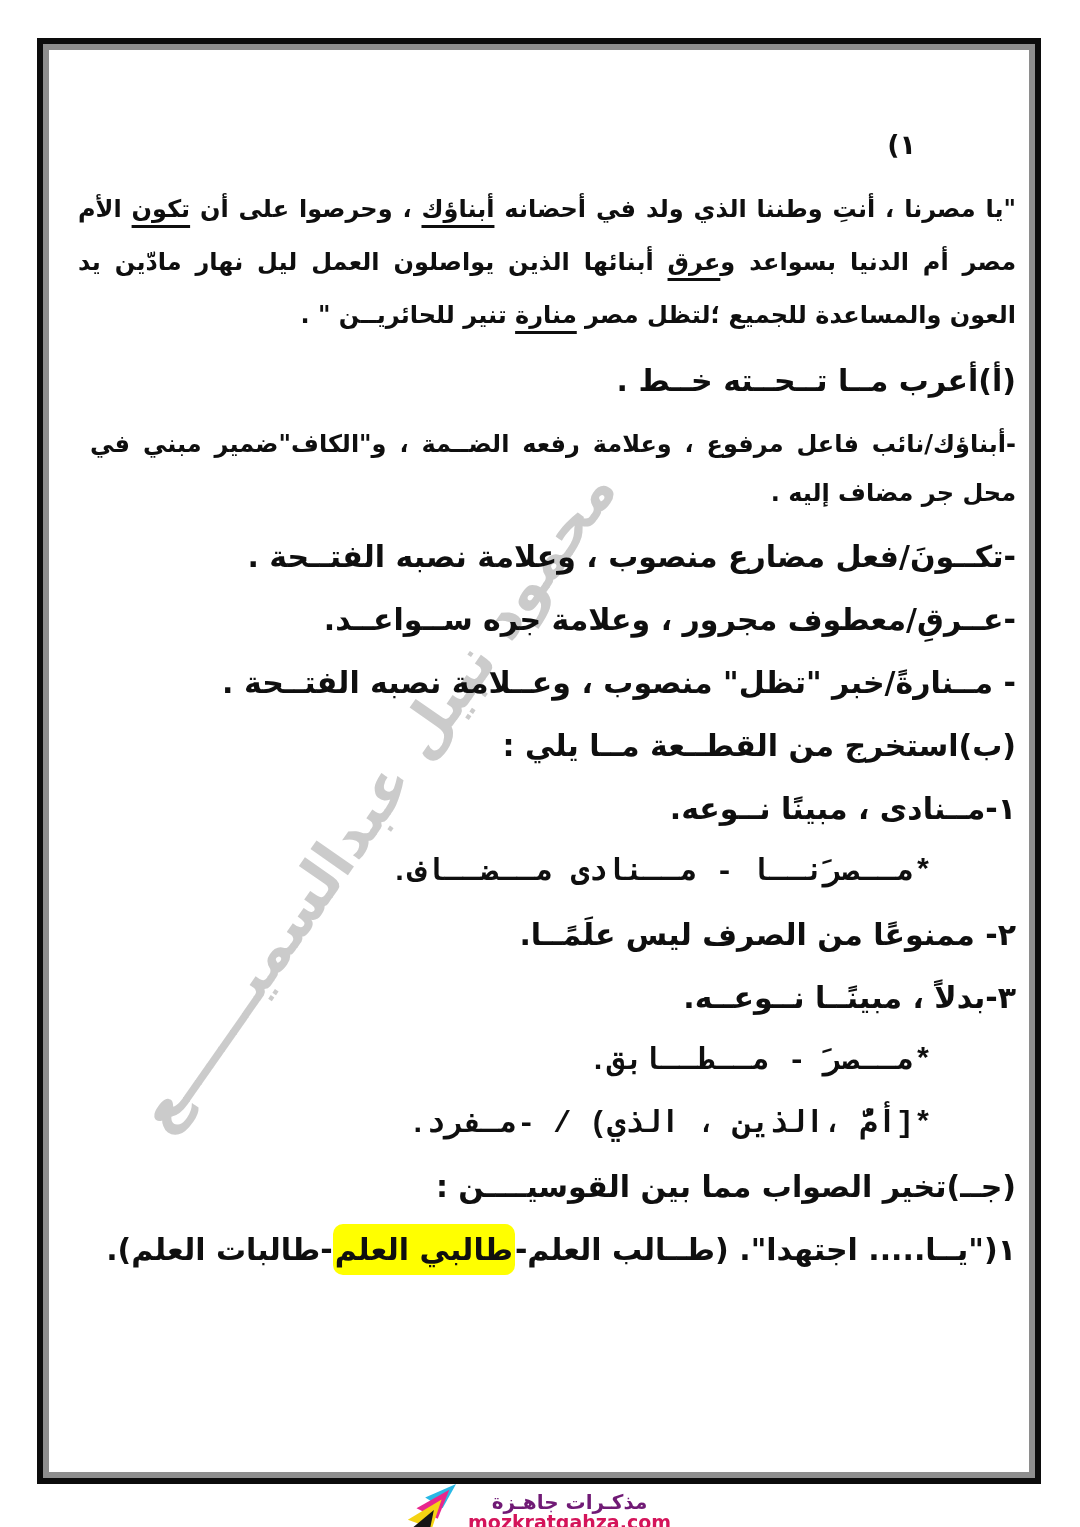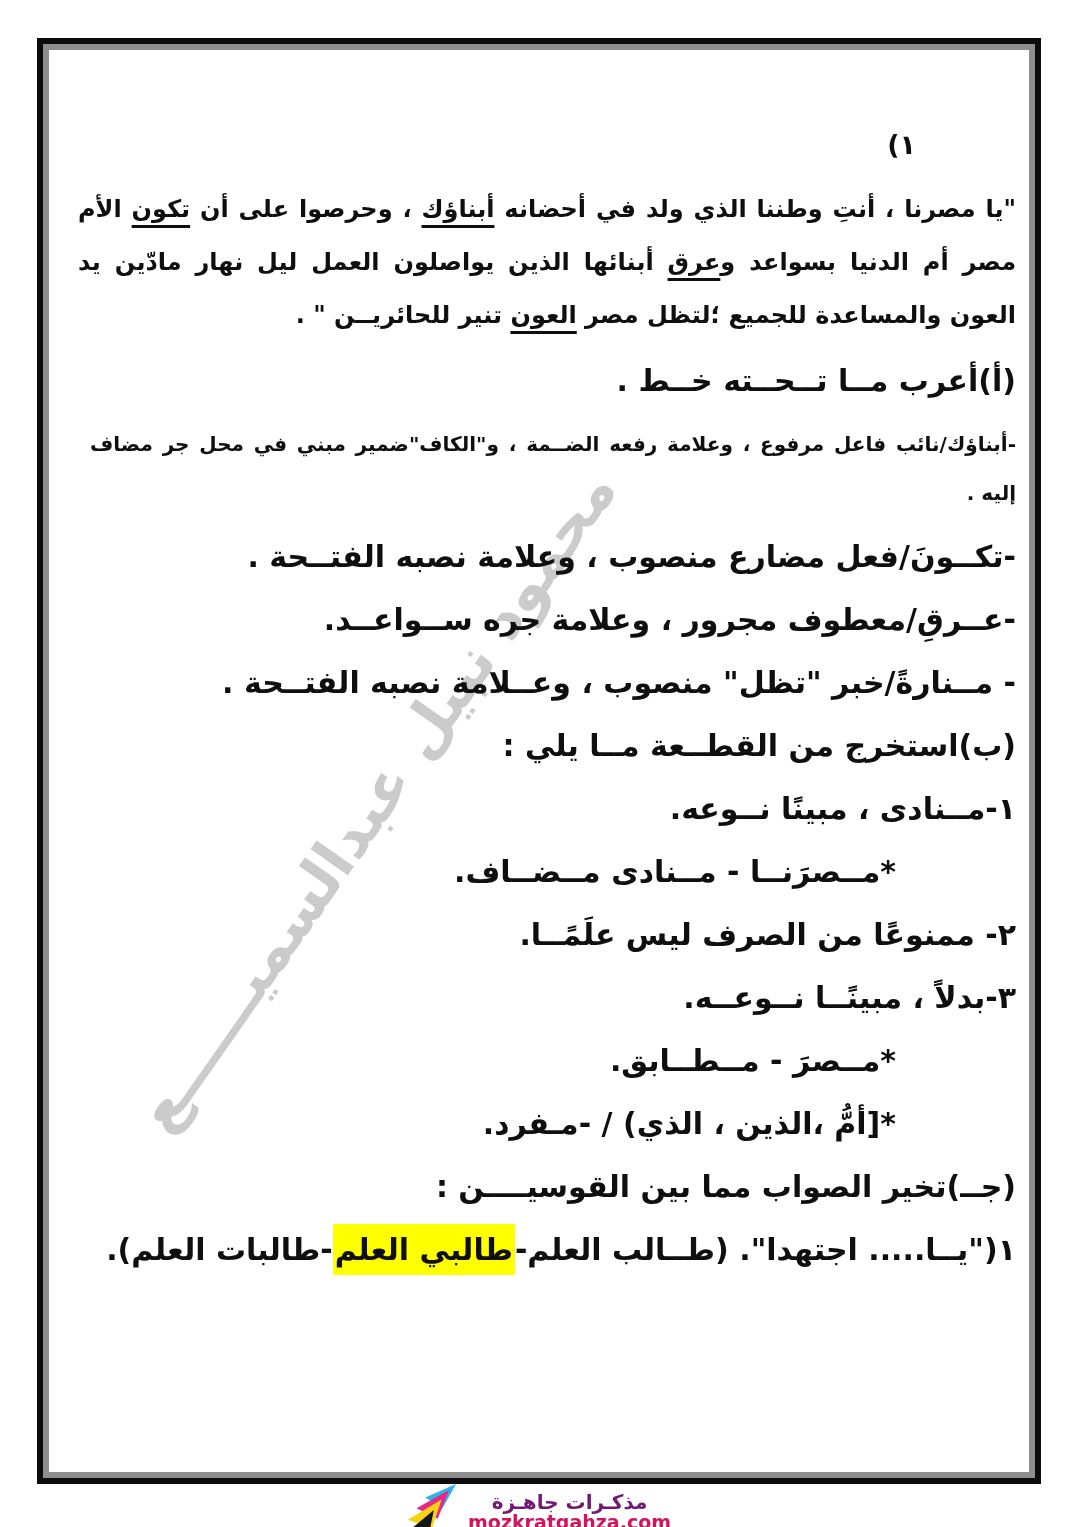--- a/index.html
+++ b/index.html
@@ -42,30 +42,31 @@
     direction: rtl;
     text-align: right;
     color: #0f0f0f;
     font-weight: bold;
     z-index: 2;
   }
   .content > div { margin-bottom: 15px; }
 
   .qnum  { font-size: 27px; line-height: 46px; margin-left: 0; margin-right: 100px; margin-bottom: 6px; }
   .para  { font-size: 24px; line-height: 53px; text-align: justify; }
-  .two   { font-size: 20px; line-height: 49px; text-align: justify; margin-left: 12px; }
+  .two   { font-size: 24px; line-height: 49px; text-align: justify; margin-left: 12px; }
   .line  { font-size: 30px; line-height: 48px; }
-  .indent { margin-right: 120px; }
+  .indent { margin-right: 84px; font-family: Liberation Mono, monospace; }
 
   u { text-decoration-thickness: 2.5px; text-underline-offset: 8px; }
 
   mark {
     background: #ffff00;
     color: inherit;
     padding: 8px 2px;
+    border-radius: 10px;
   }
 
   
   .logo {
     position: absolute; left: 50%; top: 1484px;
     transform: translateX(-52%);
     display: flex; align-items: center; gap: 8px;
     z-index: 2;
     direction: ltr;
   }
@@ -81,21 +82,21 @@
   <div class="frame">
     <div class="frame-inner"></div>
   </div>
 
   <div class="watermark">محمود نبيل عبدالسميــــــع</div>
 
   <div class="content">
 
     <div class="qnum">١)</div>
 
-    <div class="para"><span>"يا مصرنا ، أنتِ وطننا الذي ولد في أحضانه </span><u>أبناؤك</u><span> ، وحرصوا على أن </span><u>تكون</u><span> الأم مصر أم الدنيا بسواعد و</span><u>عرق</u><span> أبنائها الذين يواصلون العمل ليل نهار مادّين يد العون والمساعدة للجميع ؛لتظل مصر </span><u>العون</u><span> تنير للحائريــن " .</span></div>
+    <div class="para"><span>"يا مصرنا ، أنتِ وطننا الذي ولد في أحضانه </span><u>أبناؤك</u><span> ، وحرصوا على أن </span><u>تكون</u><span> الأم مصر أم الدنيا بسواعد و</span><u>عرق</u><span> أبنائها الذين يواصلون العمل ليل نهار مادّين يد العون والمساعدة للجميع ؛لتظل مصر </span><u>منارة</u><span> تنير للحائريــن " .</span></div>
 
     <div class="line">(أ)أعرب مــا تــحــته خــط .</div>
     <div class="two">-أبناؤك/نائب فاعل مرفوع ، وعلامة رفعه الضــمة ، و"الكاف"ضمير مبني في محل جر مضاف إليه .</div>
     <div class="line">-تكــونَ/فعل مضارع منصوب ، وعلامة نصبه الفتــحة .</div>
     <div class="line">-عــرقِ/معطوف مجرور ، وعلامة جره ســواعــد.</div>
     <div class="line">- مــنارةً/خبر "تظل" منصوب ، وعــلامة نصبه الفتــحة .</div>
 
     <div class="line">(ب)استخرج من القطــعة مــا يلي :</div>
     <div class="line">١-مــنادى ، مبينًا نــوعه.</div>
     <div class="line indent">*مــصرَنــا - مــنادى مــضــاف.</div>

